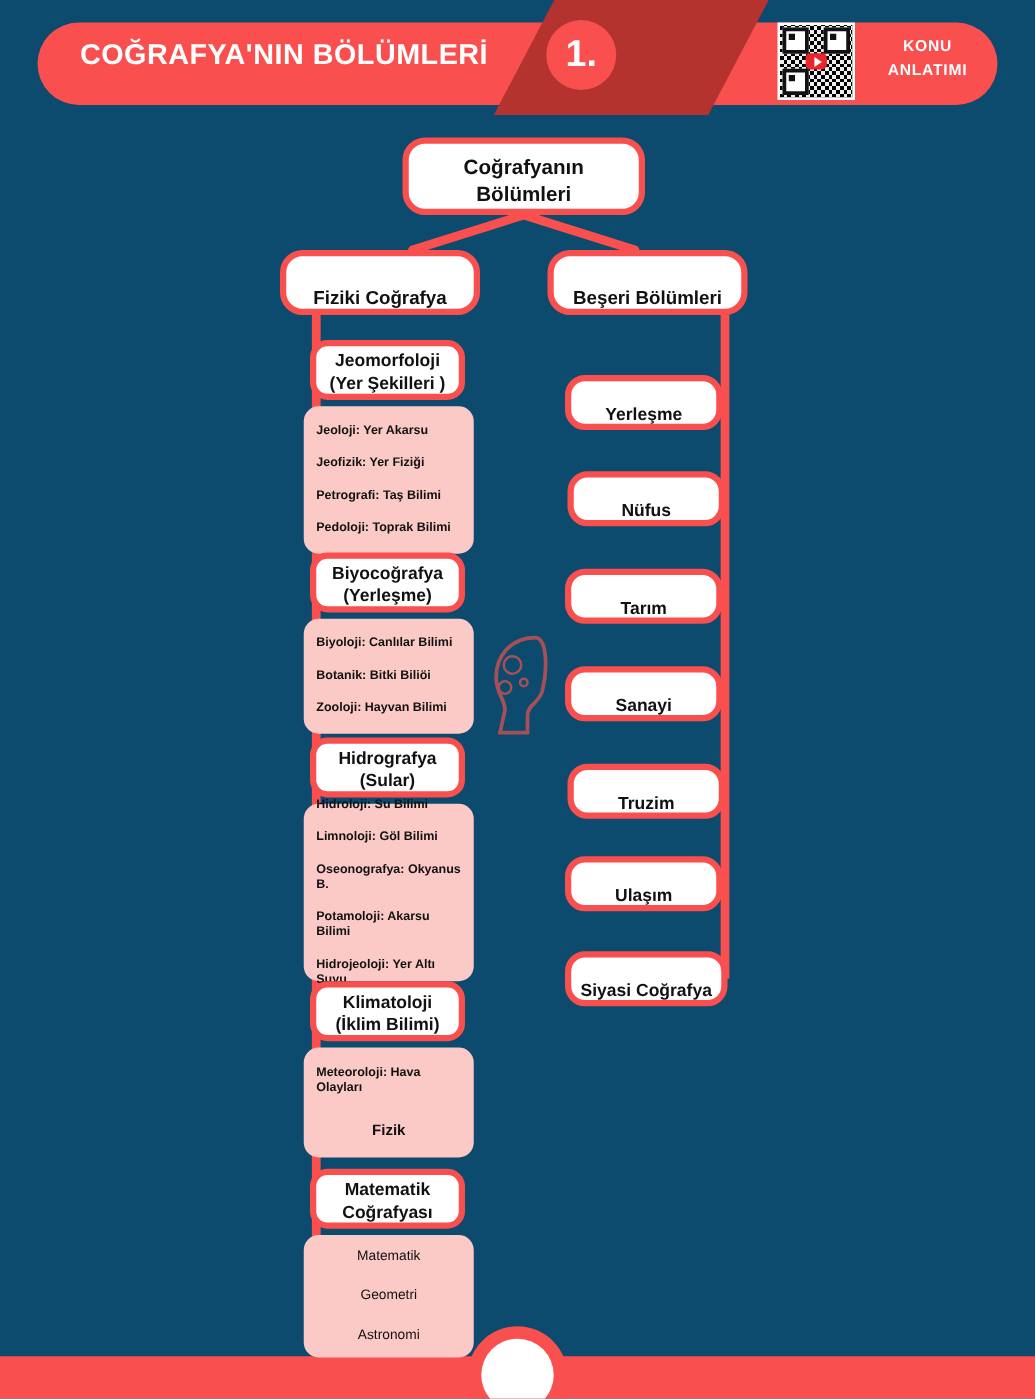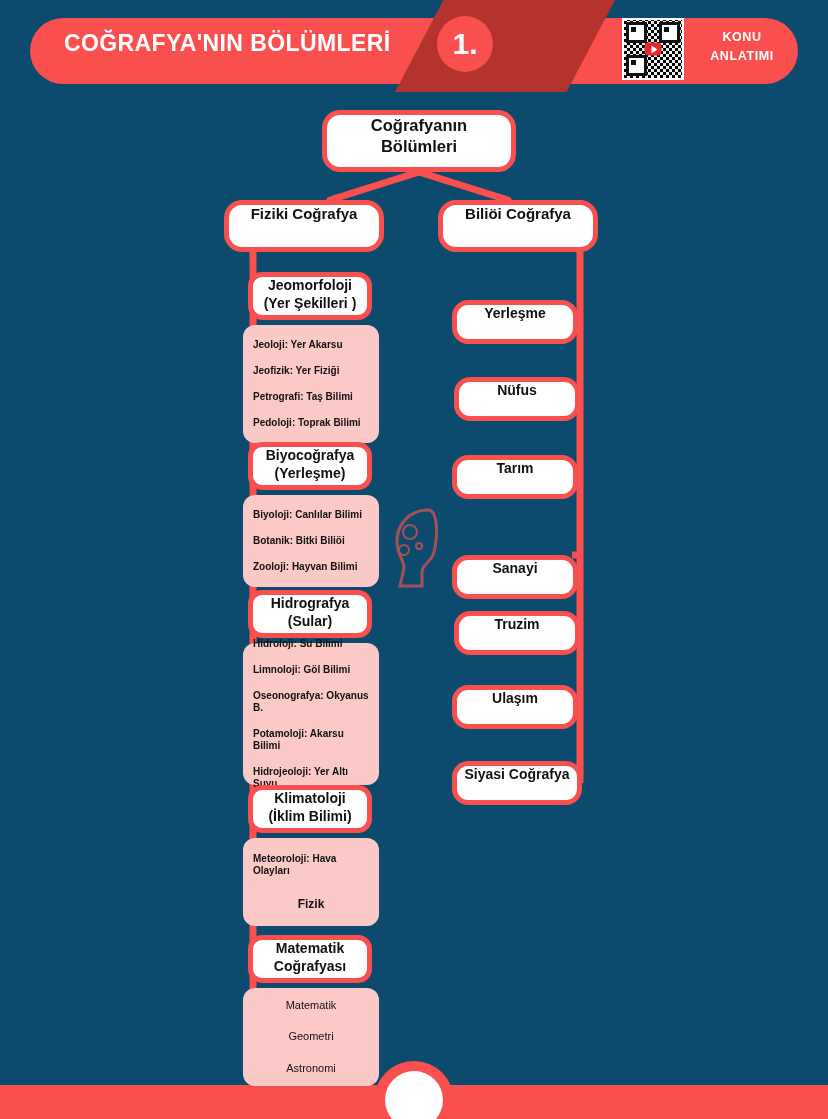--- a/index.html
+++ b/index.html
@@ -142,21 +142,21 @@
     pointer-events: none;
   }
 
   
   .node {
     position: absolute;
     background: #ffffff;
     border: 5px solid #F9504F;
     border-radius: 16px;
     display: flex;
-    align-items: flex-start;
+    align-items: flex-end;
     justify-content: center;
     text-align: center;
     color: #111111;
     font-weight: bold;
     box-sizing: border-box;
     z-index: 3;
   }
   .node-root {
     left: 322px; top: 110px;
     width: 194px; height: 62px;
@@ -313,21 +313,21 @@
   </svg>
 
   <div class="node node-root">
     <div>
       <div>Coğrafyanın</div>
       <div>Bölümleri</div>
     </div>
   </div>
 
   <div class="node node-branch left">Fiziki Coğrafya</div>
-  <div class="node node-branch right">Biliöi Coğrafya</div>
+  <div class="node node-branch right">Beşeri Bölümleri</div>
 
   <div class="panel" style="top:325px;height:118px;">
     <div class="panel-item" style="padding:7px 10px;">Jeoloji: Yer Akarsu</div>
     <div class="panel-item" style="padding:7px 10px;">Jeofizik: Yer Fiziği</div>
     <div class="panel-item" style="padding:7px 10px;">Petrografi: Taş Bilimi</div>
     <div class="panel-item" style="padding:7px 10px;">Pedoloji: Toprak Bilimi</div>
   </div>
   <div class="node node-sub" style="top:272px;">
     <div>
       <div>Jeomorfoloji</div>
@@ -380,21 +380,21 @@
   <div class="node node-sub" style="top:935px;">
     <div>
       <div>Matematik</div>
       <div>Coğrafyası</div>
     </div>
   </div>
 
   <div class="node node-leaf" style="left:452px;top:300px;">Yerleşme</div>
   <div class="node node-leaf" style="left:454px;top:377px;">Nüfus</div>
   <div class="node node-leaf" style="left:452px;top:455px;">Tarım</div>
-  <div class="node node-leaf" style="left:452px;top:555px;">Sanayi</div>
+  <div class="node node-leaf" style="left:452px;top:533px;">Sanayi</div>
   <div class="node node-leaf" style="left:454px;top:611px;">Truzim</div>
   <div class="node node-leaf" style="left:452px;top:685px;">Ulaşım</div>
   <div class="node node-leaf" style="left:452px;top:761px;width:130px;">Siyasi Coğrafya</div>
 
   <div class="footer-bar"></div>
   <div class="footer-bump"></div>
   <div class="footer-hole"></div>
 
 </div>
 

